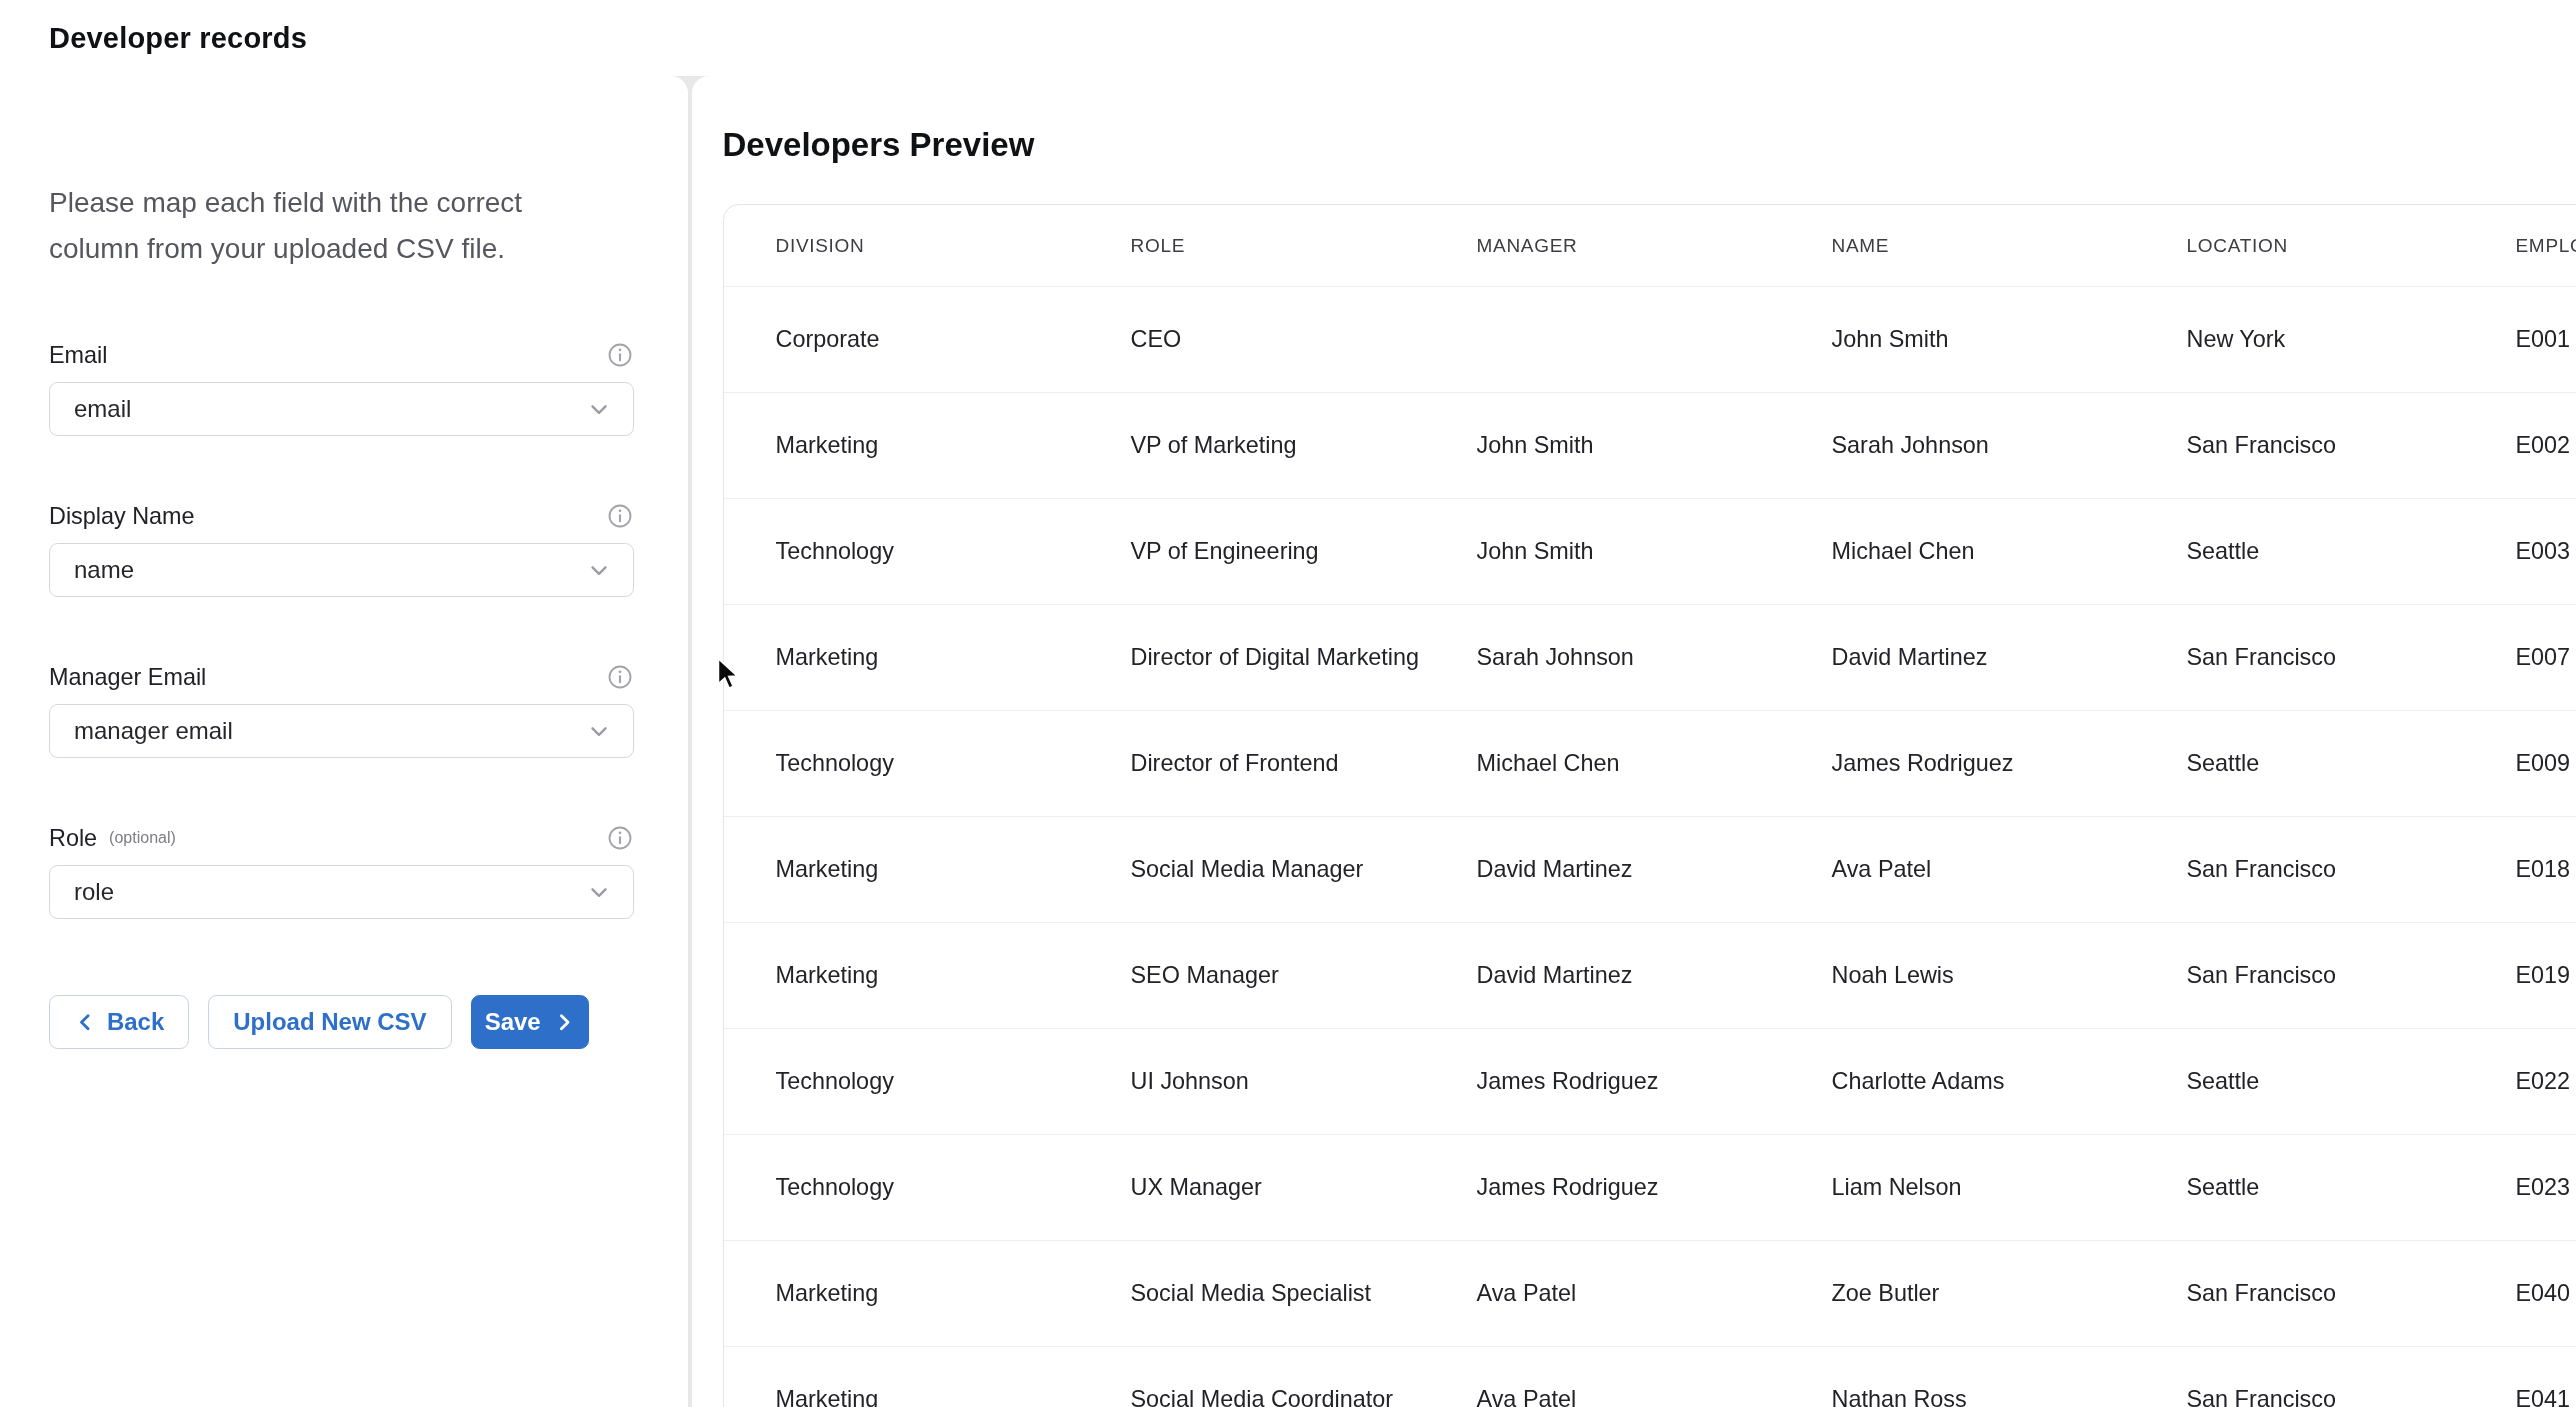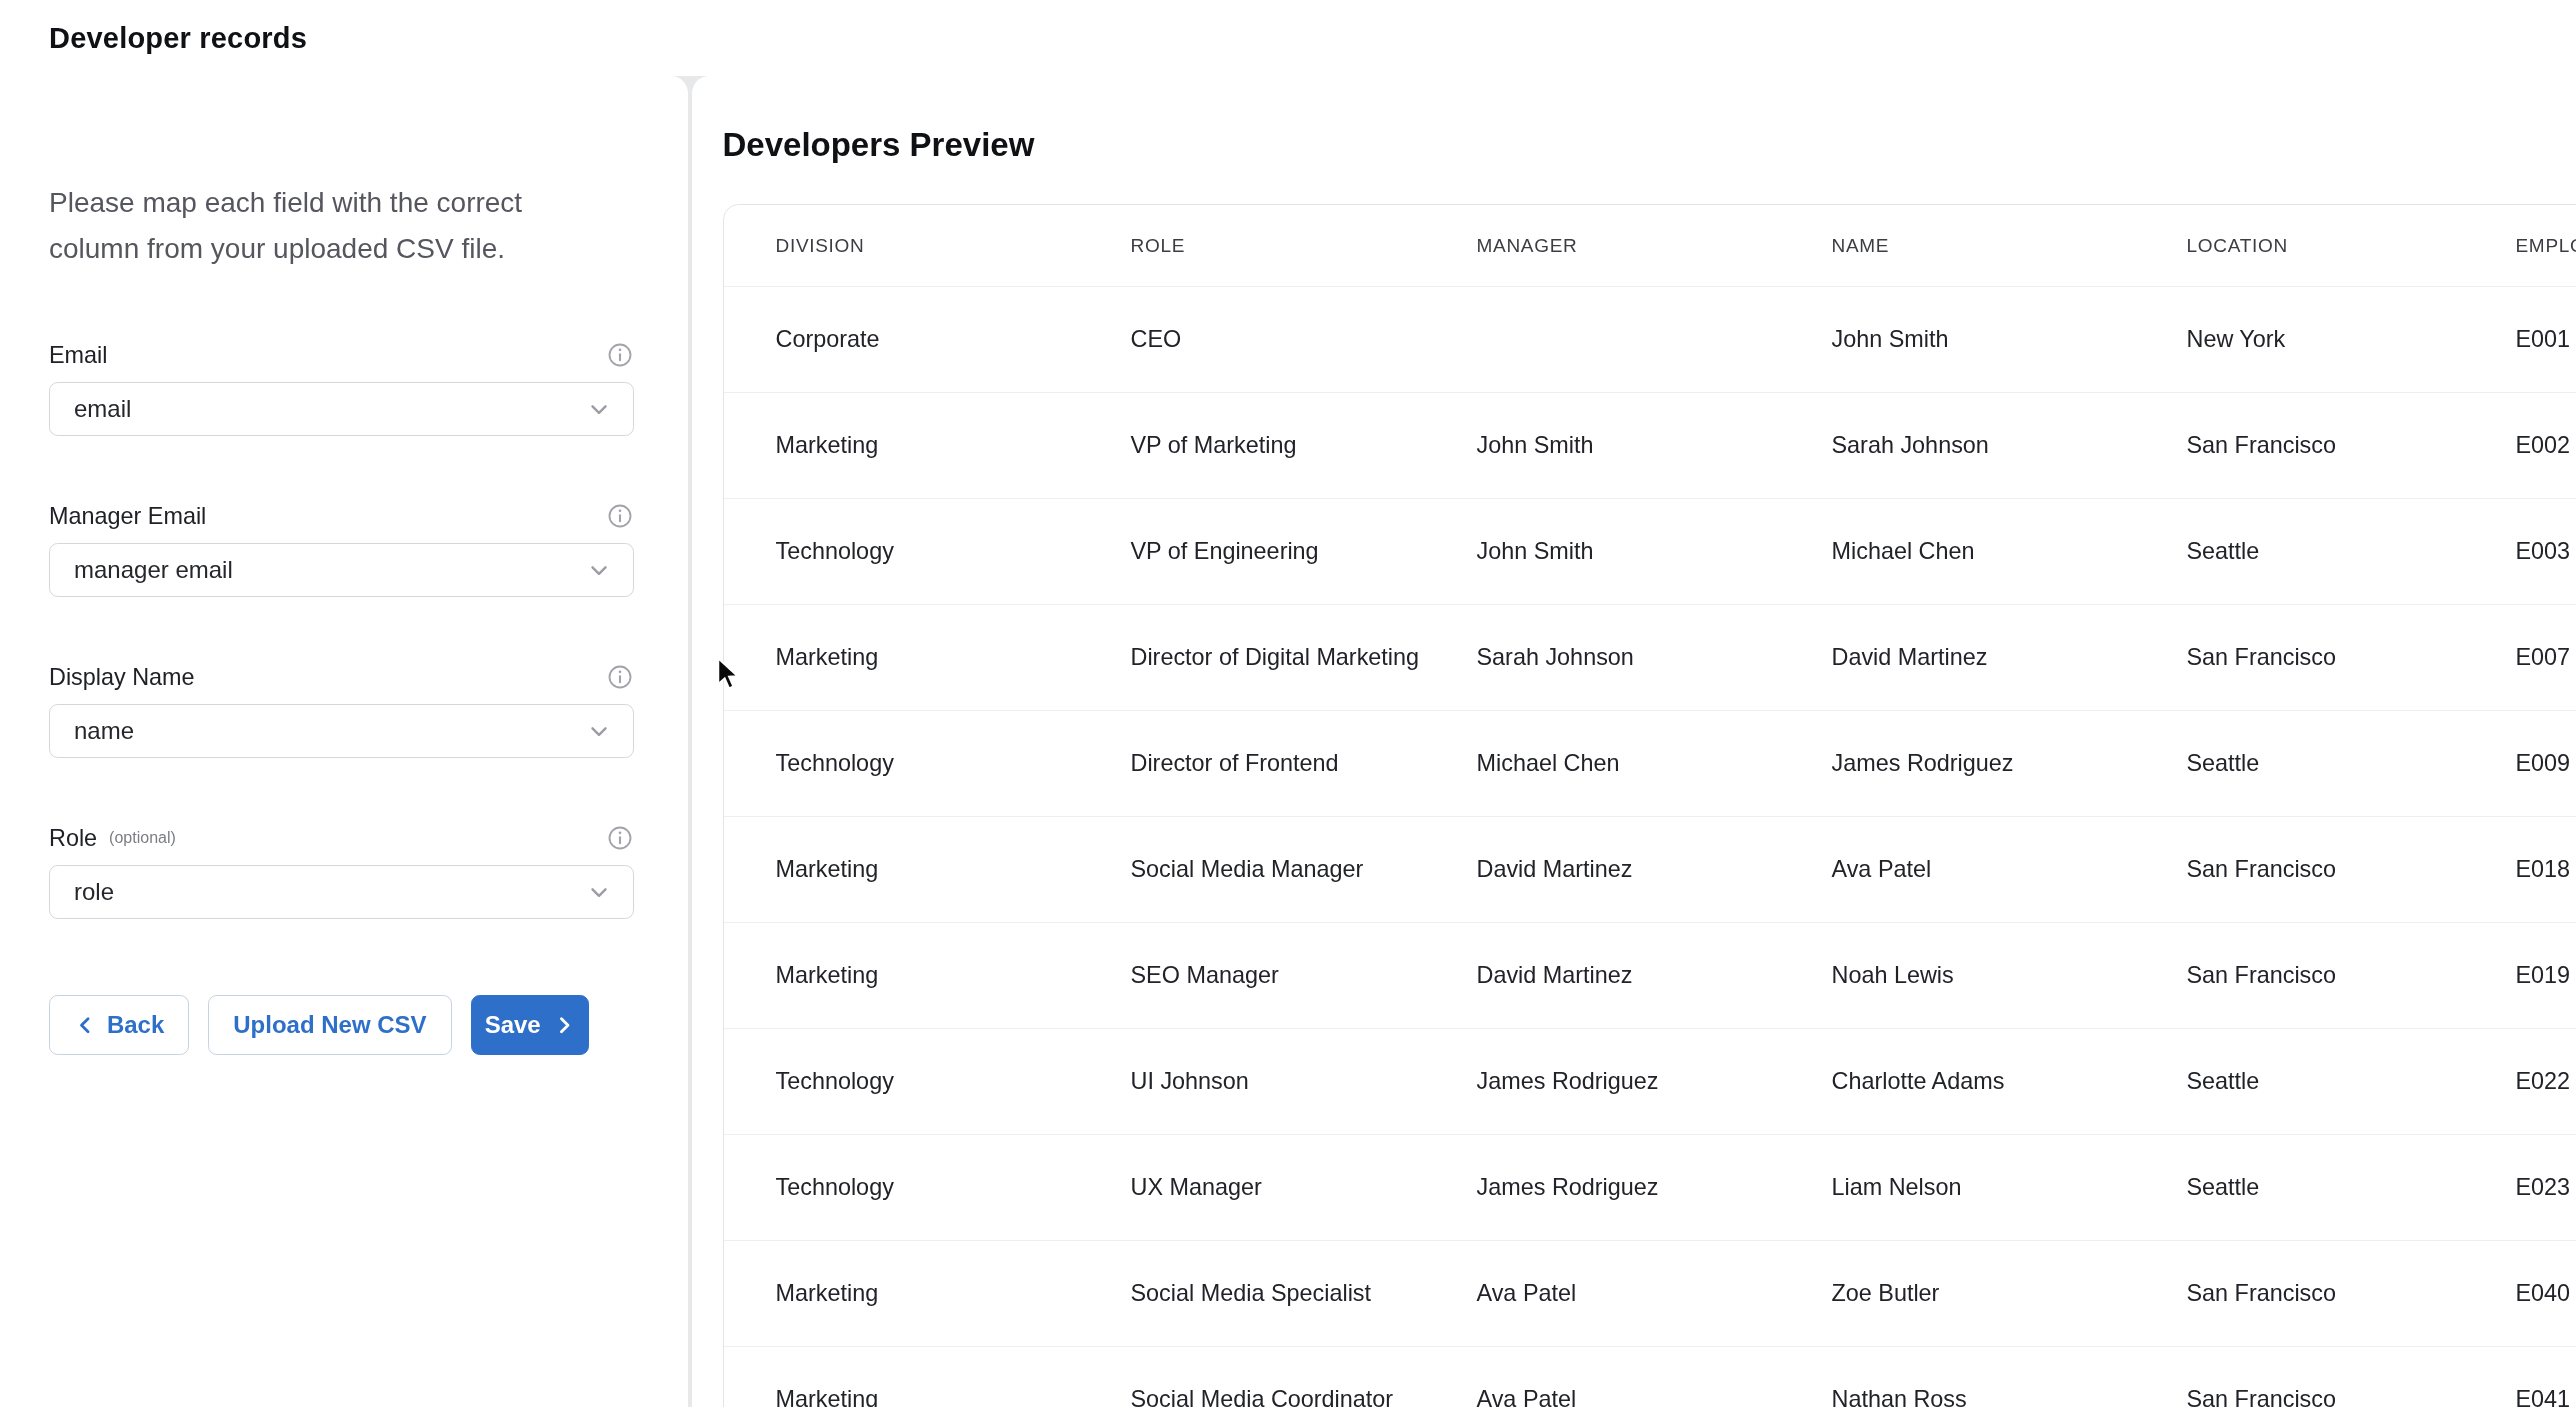--- a/index.html
+++ b/index.html
@@ -25,21 +25,21 @@
   .field-label-row { display: flex; align-items: center; }
   .field-label { font-size: 23.4px; color: #202127; font-weight: 400; }
   .field-optional { font-size: 16px; color: #7c7d85; margin-left: 12px; }
   .info-icon { margin-left: auto; width: 28px; height: 28px; display: inline-flex; }
   .select-box { margin-top: 13px; height: 54px; border: 0.9px solid #d6d7dc; border-radius: 8.7px; background: #fff;
                 display: flex; align-items: center; padding: 0 21px 0 24px; cursor: pointer; }
   .select-value { font-size: 24px; color: #26272c; }
   .select-chevron { margin-left: auto; width: 26px; height: 26px; display: inline-flex; }
 
   .btn-row { margin-top: 76px; display: flex; gap: 19px; align-items: center; }
-  .btn { height: 60px; border-radius: 8.7px; display: inline-flex; align-items: center; justify-content: center;
+  .btn { height: 54px; border-radius: 8.7px; display: inline-flex; align-items: center; justify-content: center;
          font-size: 24px; font-weight: 700; cursor: pointer; white-space: nowrap; }
   .btn.outline { background: #ffffff; border: 1.7px solid #c7d2e2; color: #2e70c9; padding: 0 24px; }
   .btn.solid { background: #2e70c9; border: 1.7px solid #2e70c9; color: #ffffff; padding: 0 13px; }
   .btn .chev { width: 22.5px; height: 22.5px; display: inline-flex; }
   .btn .chev.left { margin-right: 10.4px; }
   .btn .chev.right { margin-left: 12px; }
 
   
   .preview-title { font-size: 33px; font-weight: 700; color: #101114; }
   .table-card { margin-top: 40px; width: 2093px; border: 0.9px solid #e4e4e8; border-radius: 15.6px 0 0 0; background: #fff; }
@@ -80,52 +80,52 @@
         <span class="select-chevron">
           <svg viewBox="0 0 24 24" width="26" height="26">
               <polyline points="6,9.5 12,15.5 18,9.5" fill="none" stroke="#9b9ca4" stroke-width="2.2" stroke-linecap="round" stroke-linejoin="round"></polyline>
             </svg>
         </span>
       </div>
     </div>
 
     <div class="field-group">
       <div class="field-label-row">
+        <span class="field-label">Display Name</span>
+        <span class="info-icon">
+          <svg viewBox="0 0 24 24" width="28" height="28">
+              <circle cx="12" cy="12" r="9" fill="none" stroke="#a2a3ab" stroke-width="1.6"></circle>
+              <circle cx="12" cy="7.6" r="1.15" fill="#a2a3ab"></circle>
+              <rect x="11.1" y="10.4" width="1.8" height="7" rx="0.9" fill="#a2a3ab"></rect>
+            </svg>
+        </span>
+      </div>
+      <div class="select-box">
+        <span class="select-value">name</span>
+        <span class="select-chevron">
+          <svg viewBox="0 0 24 24" width="26" height="26">
+              <polyline points="6,9.5 12,15.5 18,9.5" fill="none" stroke="#9b9ca4" stroke-width="2.2" stroke-linecap="round" stroke-linejoin="round"></polyline>
+            </svg>
+        </span>
+      </div>
+    </div>
+
+    <div class="field-group">
+      <div class="field-label-row">
         <span class="field-label">Manager Email</span>
         <span class="info-icon">
           <svg viewBox="0 0 24 24" width="28" height="28">
               <circle cx="12" cy="12" r="9" fill="none" stroke="#a2a3ab" stroke-width="1.6"></circle>
               <circle cx="12" cy="7.6" r="1.15" fill="#a2a3ab"></circle>
               <rect x="11.1" y="10.4" width="1.8" height="7" rx="0.9" fill="#a2a3ab"></rect>
             </svg>
         </span>
       </div>
       <div class="select-box">
         <span class="select-value">manager email</span>
-        <span class="select-chevron">
-          <svg viewBox="0 0 24 24" width="26" height="26">
-              <polyline points="6,9.5 12,15.5 18,9.5" fill="none" stroke="#9b9ca4" stroke-width="2.2" stroke-linecap="round" stroke-linejoin="round"></polyline>
-            </svg>
-        </span>
-      </div>
-    </div>
-
-    <div class="field-group">
-      <div class="field-label-row">
-        <span class="field-label">Display Name</span>
-        <span class="info-icon">
-          <svg viewBox="0 0 24 24" width="28" height="28">
-              <circle cx="12" cy="12" r="9" fill="none" stroke="#a2a3ab" stroke-width="1.6"></circle>
-              <circle cx="12" cy="7.6" r="1.15" fill="#a2a3ab"></circle>
-              <rect x="11.1" y="10.4" width="1.8" height="7" rx="0.9" fill="#a2a3ab"></rect>
-            </svg>
-        </span>
-      </div>
-      <div class="select-box">
-        <span class="select-value">name</span>
         <span class="select-chevron">
           <svg viewBox="0 0 24 24" width="26" height="26">
               <polyline points="6,9.5 12,15.5 18,9.5" fill="none" stroke="#9b9ca4" stroke-width="2.2" stroke-linecap="round" stroke-linejoin="round"></polyline>
             </svg>
         </span>
       </div>
     </div>
 
     <div class="field-group">
       <div class="field-label-row">

